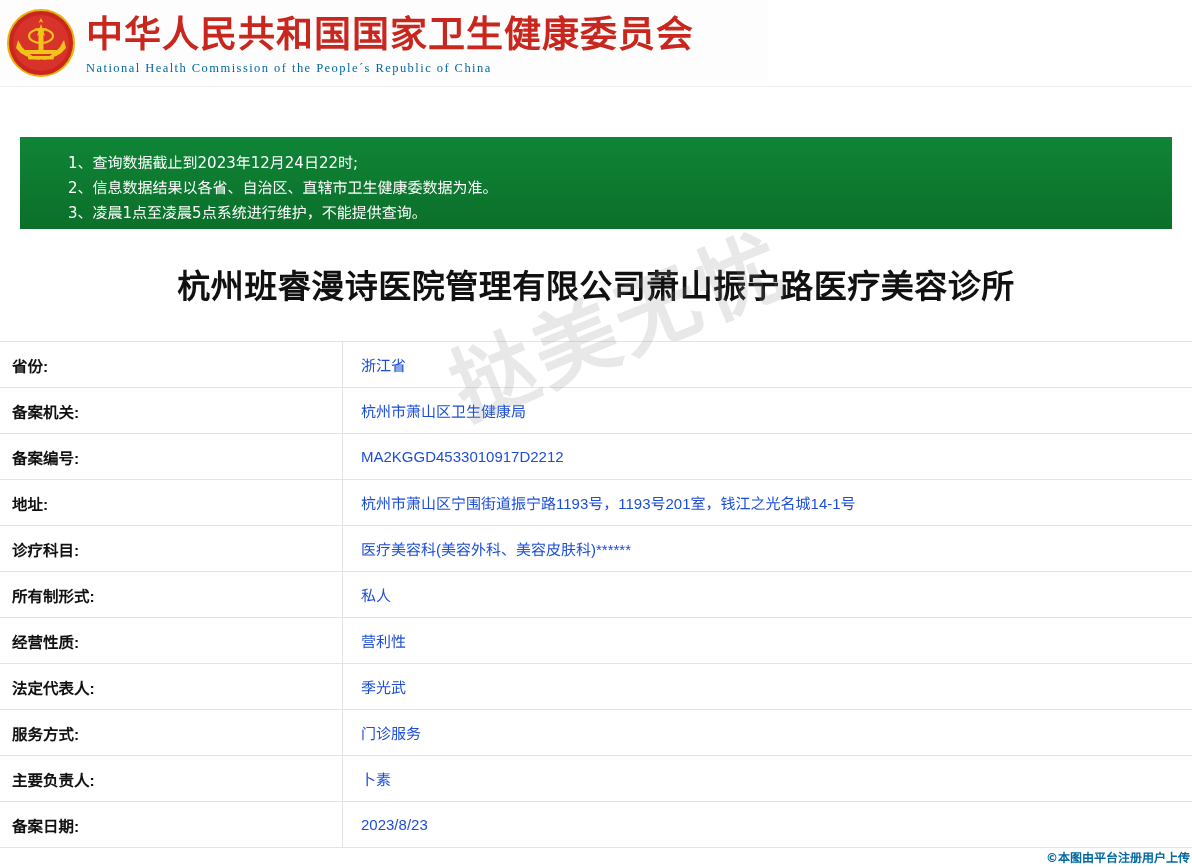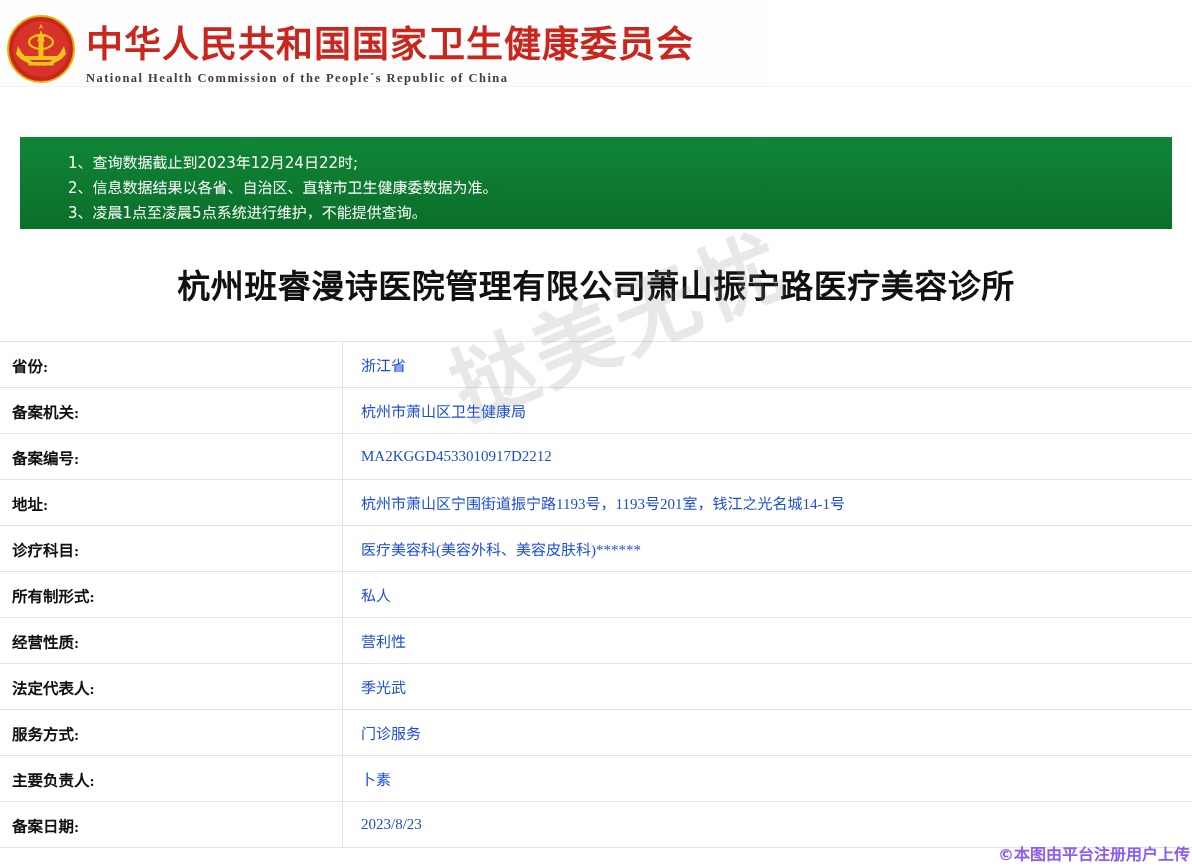--- a/index.html
+++ b/index.html
@@ -25,21 +25,21 @@
     border-bottom: 1px solid #f2f2f2;
   }
   .header-inner {
     position: absolute;
     left: 0;
     top: 0;
     width: 768px;
     height: 86px;
     background: #fdfdfd;
     display: flex;
-    align-items: flex-end;
+    align-items: center;
   }
   .emblem {
     width: 74px;
     height: 74px;
     margin-left: 4px;
     margin-right: 8px;
     flex: 0 0 auto;
     position: relative;
   }
   .emblem svg { display: block; }
@@ -54,24 +54,24 @@
     font-family: "Liberation Serif", serif;
     font-weight: bold;
     font-size: 37px;
     line-height: 44px;
     color: #c9261d;
     letter-spacing: 1px;
     white-space: nowrap;
   }
   .header-en {
     font-family: "Liberation Serif", serif;
-    font-weight: bold;
+    font-weight: normal;
     font-size: 12.5px;
     line-height: 16px;
-    color: #404040;
+    color: #0369a1;
     letter-spacing: 1.45px;
     white-space: nowrap;
     margin-top: 3px;
   }
 
   
   .notice {
     margin: 50px 20px 0 20px;
     background: #0c7a2f;
     background: linear-gradient(180deg, #0f8536 0%, #0b6f2a 100%);
@@ -101,21 +101,21 @@
     padding: 0 10px;
     box-sizing: border-box;
   }
 
   
   .info-table {
     margin-top: 32px;
     width: 1192px;
     border-collapse: collapse;
     table-layout: fixed;
-    font-family: Liberation Serif, serif;
+    font-family: Liberation Sans, sans-serif;
   }
   .info-table tr {
     height: 46px;
   }
   .info-table td {
     border-top: 1px solid #e3e3e3;
     border-bottom: 1px solid #e3e3e3;
     padding: 0 0 0 10px;
     vertical-align: middle;
     font-size: 15.5px;
@@ -151,23 +151,23 @@
     transform-origin: left top;
     white-space: nowrap;
     pointer-events: none;
     font-family: "DejaVu Sans", "Liberation Sans", sans-serif;
     letter-spacing: 4px;
   }
   .corner-mark {
     position: absolute;
     right: 2px;
     bottom: 2px;
-    font-size: 16px;
-    font-weight: bold;
-    color: #8b5cf6;
+    font-size: 12px;
+    font-weight: bold;
+    color: #0369a1;
     background: rgba(255,255,255,0.0);
     font-family: "DejaVu Sans", "Liberation Sans", sans-serif;
     white-space: nowrap;
   }
 </style>
 </head>
 <body>
 
 <div class="header">
   <div class="header-inner">

